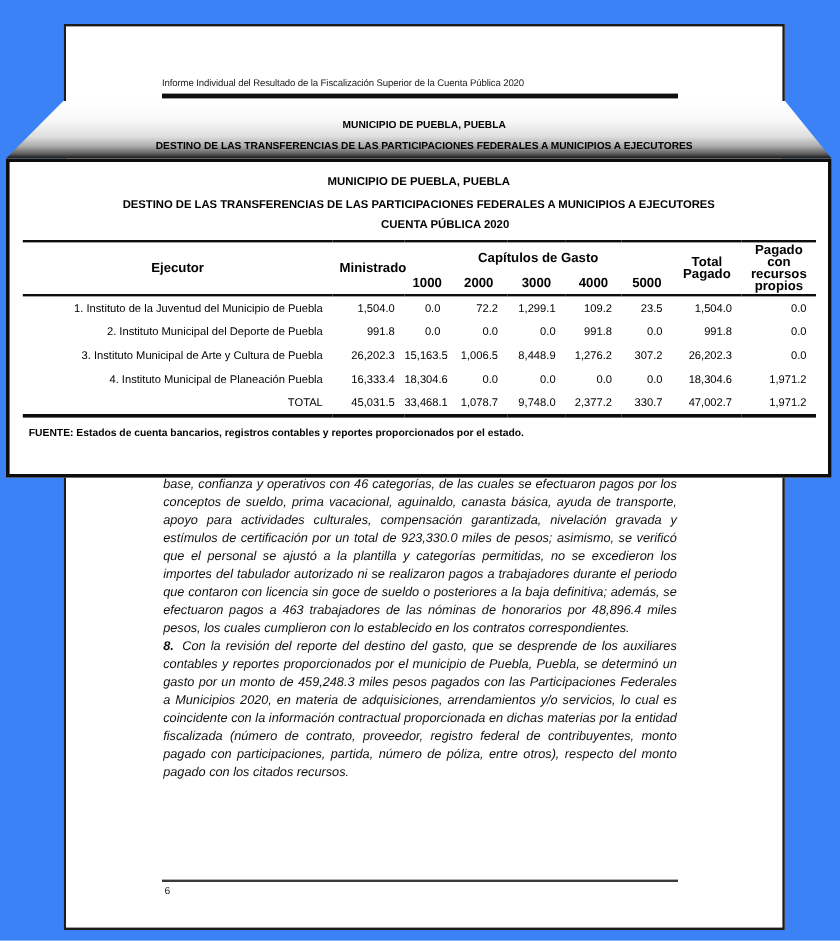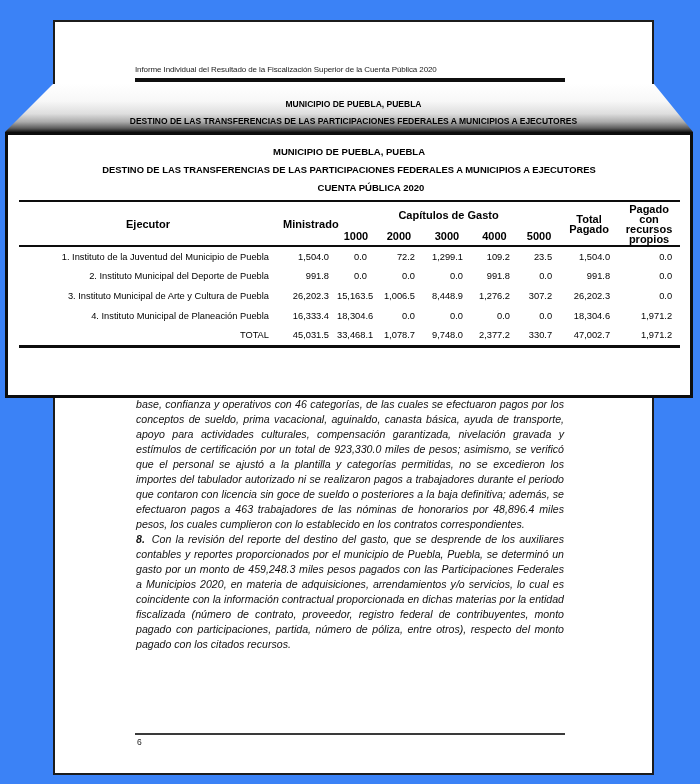--- a/index.html
+++ b/index.html
@@ -196,15 +196,16 @@
           <td>1,078.7</td>
           <td>9,748.0</td>
           <td>2,377.2</td>
           <td>330.7</td>
           <td>47,002.7</td>
           <td>1,971.2</td>
         </tr>
       </tbody>
     </table>
 
+    <div class="fuente">FUENTE: Estados de cuenta bancarios, registros contables y reportes proporcionados por el estado.</div>
   </div>
 
 </div>
 
 </body></html>

